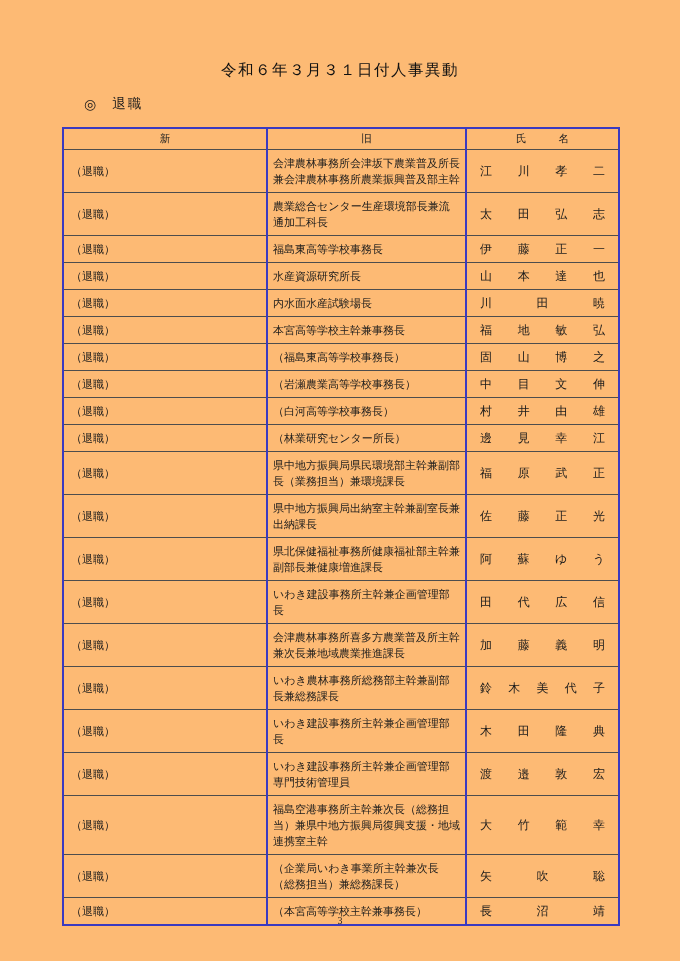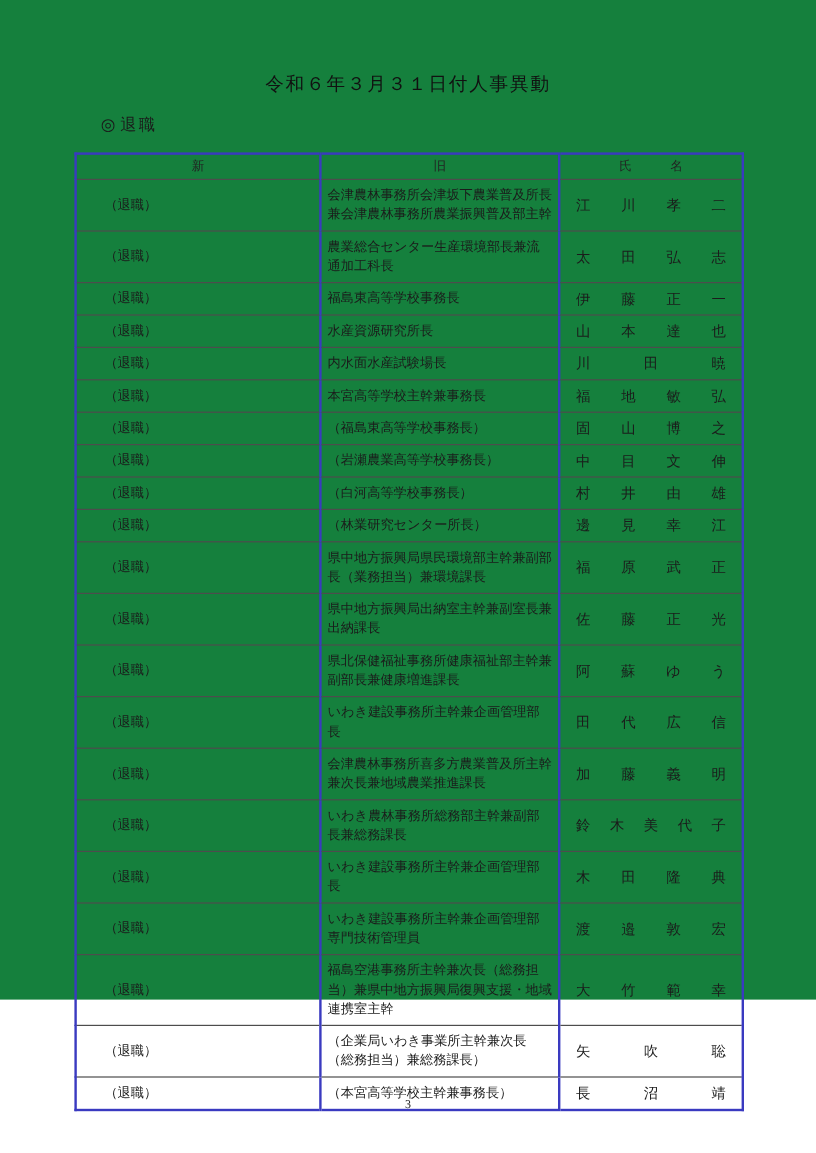--- a/index.html
+++ b/index.html
@@ -4,37 +4,37 @@
 <style>
   * { margin: 0; padding: 0; box-sizing: border-box; }
   html, body {
     width: 680px; height: 961px;
     background: #ffffff;
     font-family: "Liberation Serif", "DejaVu Serif", serif;
     color: #1b1b1b;
     overflow: hidden;
     position: relative;
   }
-  .page { position: absolute; inset: 0; width: 680px; height: 833px; background: #15803d; }
+  .page { position: absolute; inset: 0; width: 680px; height: 961px; background: #fdba74; }
 
   .doc-title {
     position: absolute; top: 60px; left: 0; width: 100%;
     text-align: center;
     font-size: 15.5px;
     letter-spacing: 1.5px;
     color: #111;
   }
 
   .section-heading {
     position: absolute; top: 95px; left: 84px;
     font-size: 13.5px;
     display: flex; align-items: center;
   }
   .section-heading .marker { font-size: 14px; }
-  .section-heading .section-label { margin-left: 4px; letter-spacing: 2px; font-family: Liberation Mono, monospace; }
+  .section-heading .section-label { margin-left: 16px; letter-spacing: 2px; font-family: Liberation Mono, monospace; }
 
   table.retire-table {
     position: absolute; top: 127px; left: 62px;
     width: 556px;
     border-collapse: collapse;
     table-layout: fixed;
     border: 2px solid #3a3ac0;
   }
   col.c-new  { width: 204px; }
   col.c-old  { width: 199px; }
@@ -51,21 +51,21 @@
   .retire-table th, .retire-table td { vertical-align: middle; }
   .retire-table .v-line { border-right: 2px solid #3a3ac0; }
 
   .retire-table td {
     font-size: 11px;
     line-height: 16px;
     padding: 5px 5px;
     border-bottom: 1px solid #4d4d4d;
     word-break: break-all;
   }
-  .retire-table td.col-new { padding-left: 23px; }
+  .retire-table td.col-new { padding-left: 7px; }
   .retire-table td.col-old { padding-left: 5px; padding-right: 5px; font-family: Liberation Serif, serif; }
   .retire-table td.col-name { font-size: 12px; padding-left: 0; padding-right: 0; }
 
   .name-spread {
     display: flex;
     justify-content: space-between;
     padding: 0 13px;
   }
   .name-header {
     display: flex;

